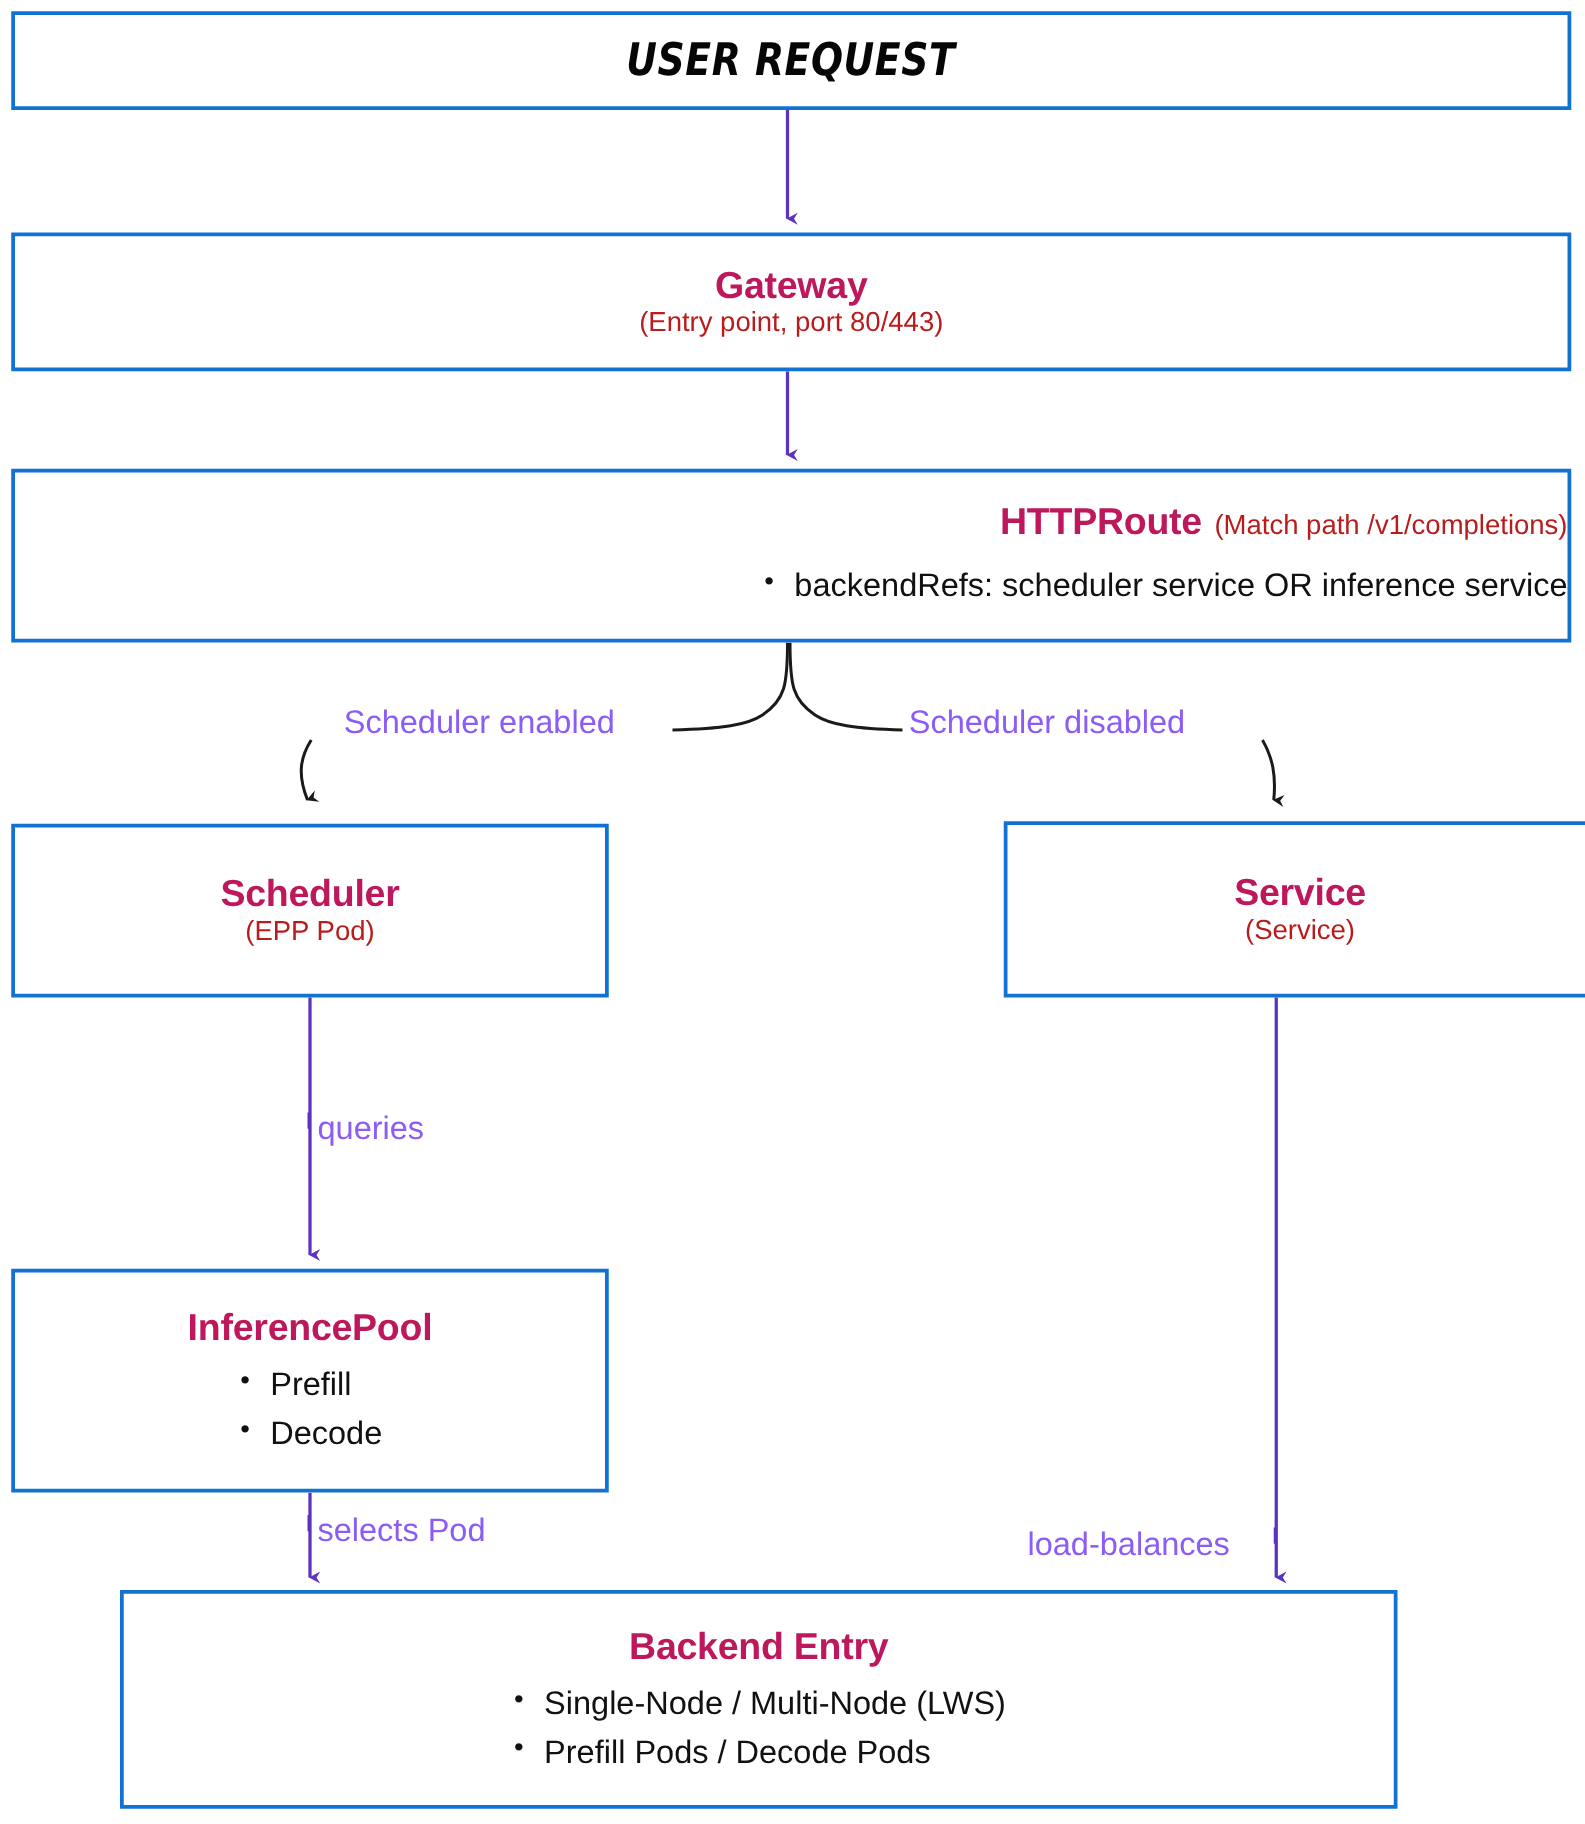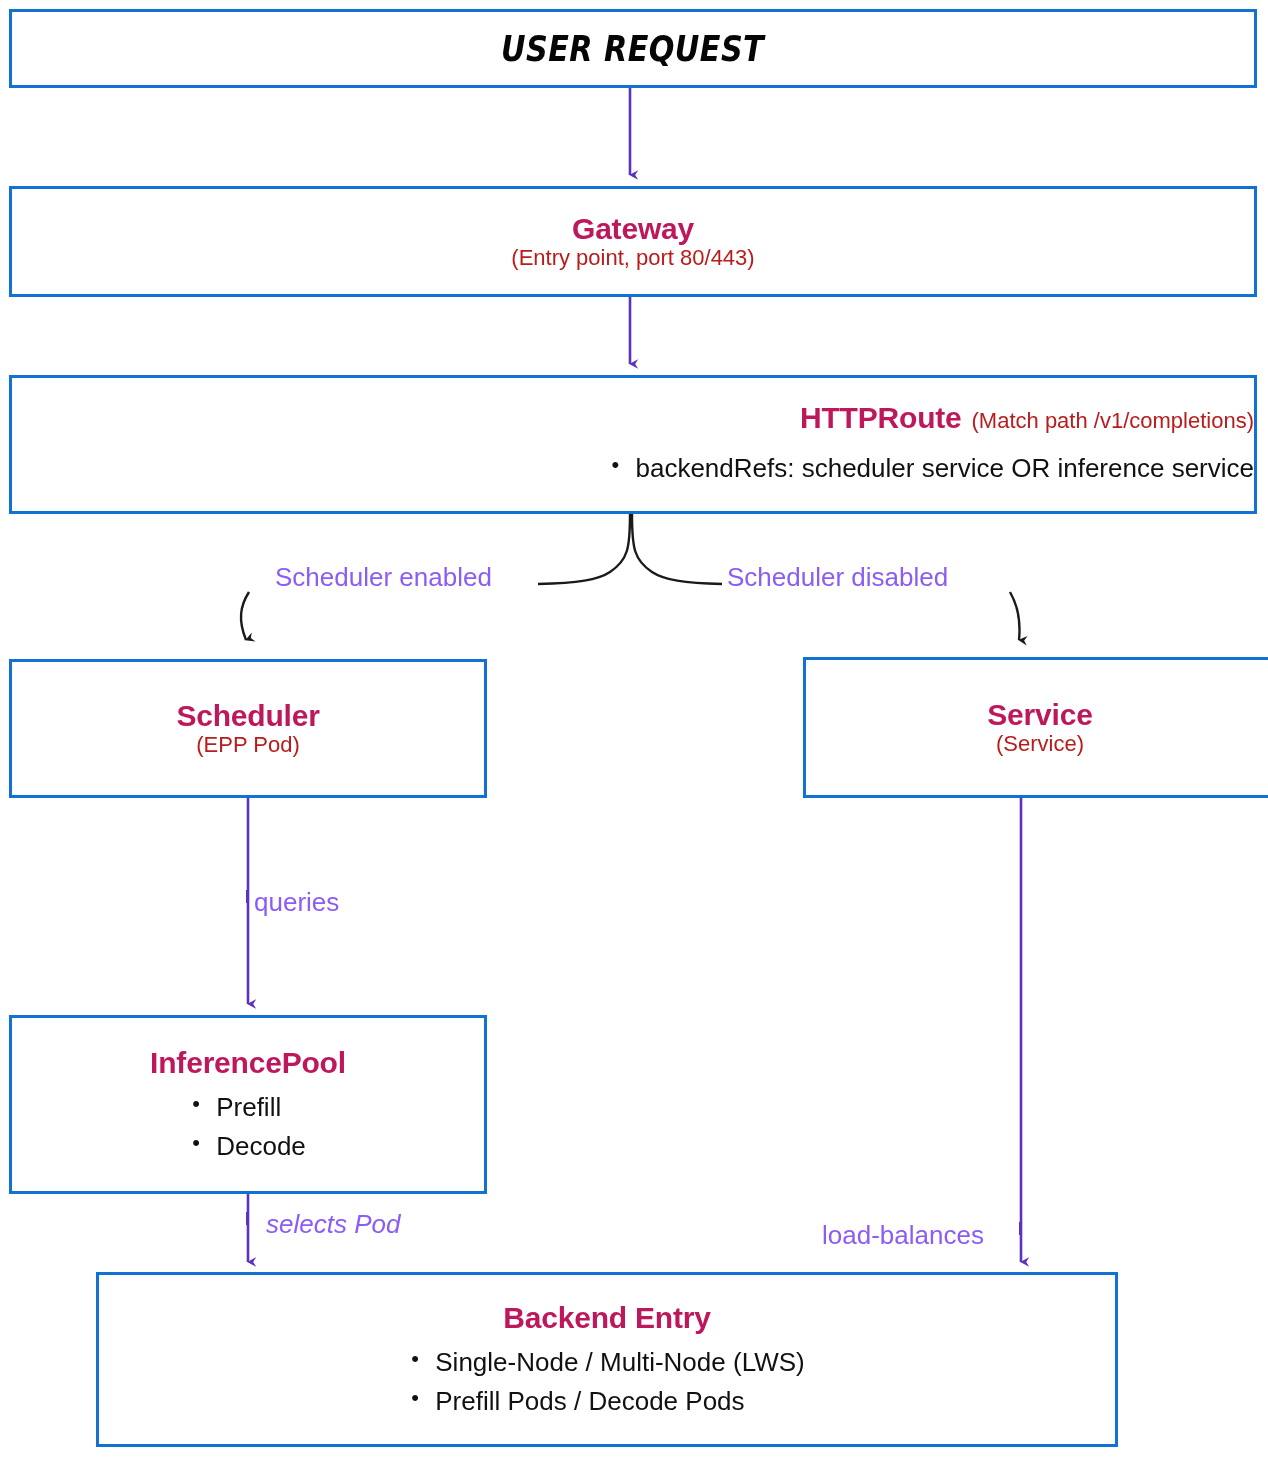--- a/index.html
+++ b/index.html
@@ -171,21 +171,21 @@
 
   <div class="node" style="left:9px; top:1015px; width:478px; height:179px; justify-content:flex-start; padding-top:28px;">
     <div class="title title-lg">InferencePool</div>
     <ul class="bullets" style="margin-top:8px;">
       <li>Prefill</li>
       <li>Decode</li>
     </ul>
   </div>
 
   <div class="tick" style="left:246px; top:1212px; height:13px;"></div>
-  <div class="edge-label" style="left:266px; top:1211px;font-style:italic;">selects Pod</div>
+  <div class="edge-label" style="left:254px; top:1211px;">selects Pod</div>
 
   <div class="edge-label" style="left:822px; top:1222px;">load-balances</div>
   <div class="tick" style="left:1019px; top:1222px; height:13px;"></div>
 
   <div class="node" style="left:96px; top:1272px; width:1022px; height:175px; justify-content:flex-start; padding-top:26px;">
     <div class="title title-lg">Backend Entry</div>
     <ul class="bullets" style="margin-top:8px;">
       <li>Single-Node / Multi-Node (LWS)</li>
       <li>Prefill Pods / Decode Pods</li>
     </ul>

